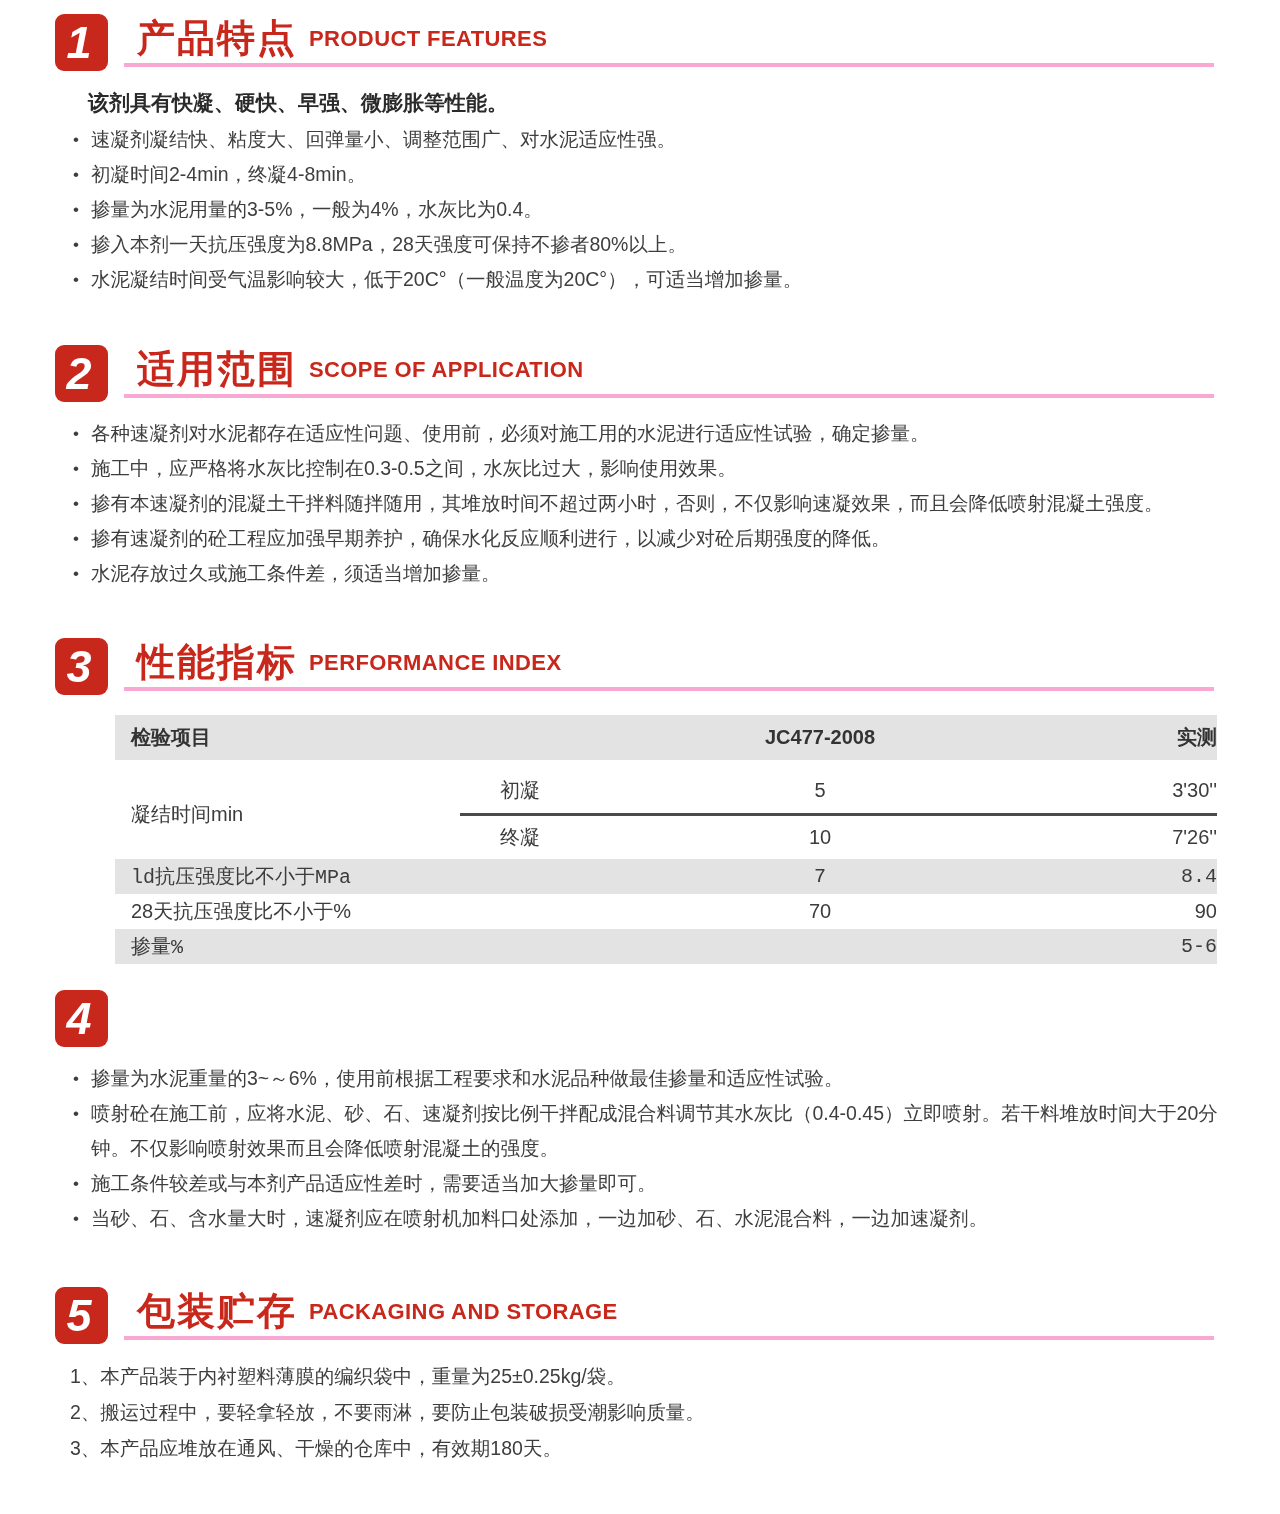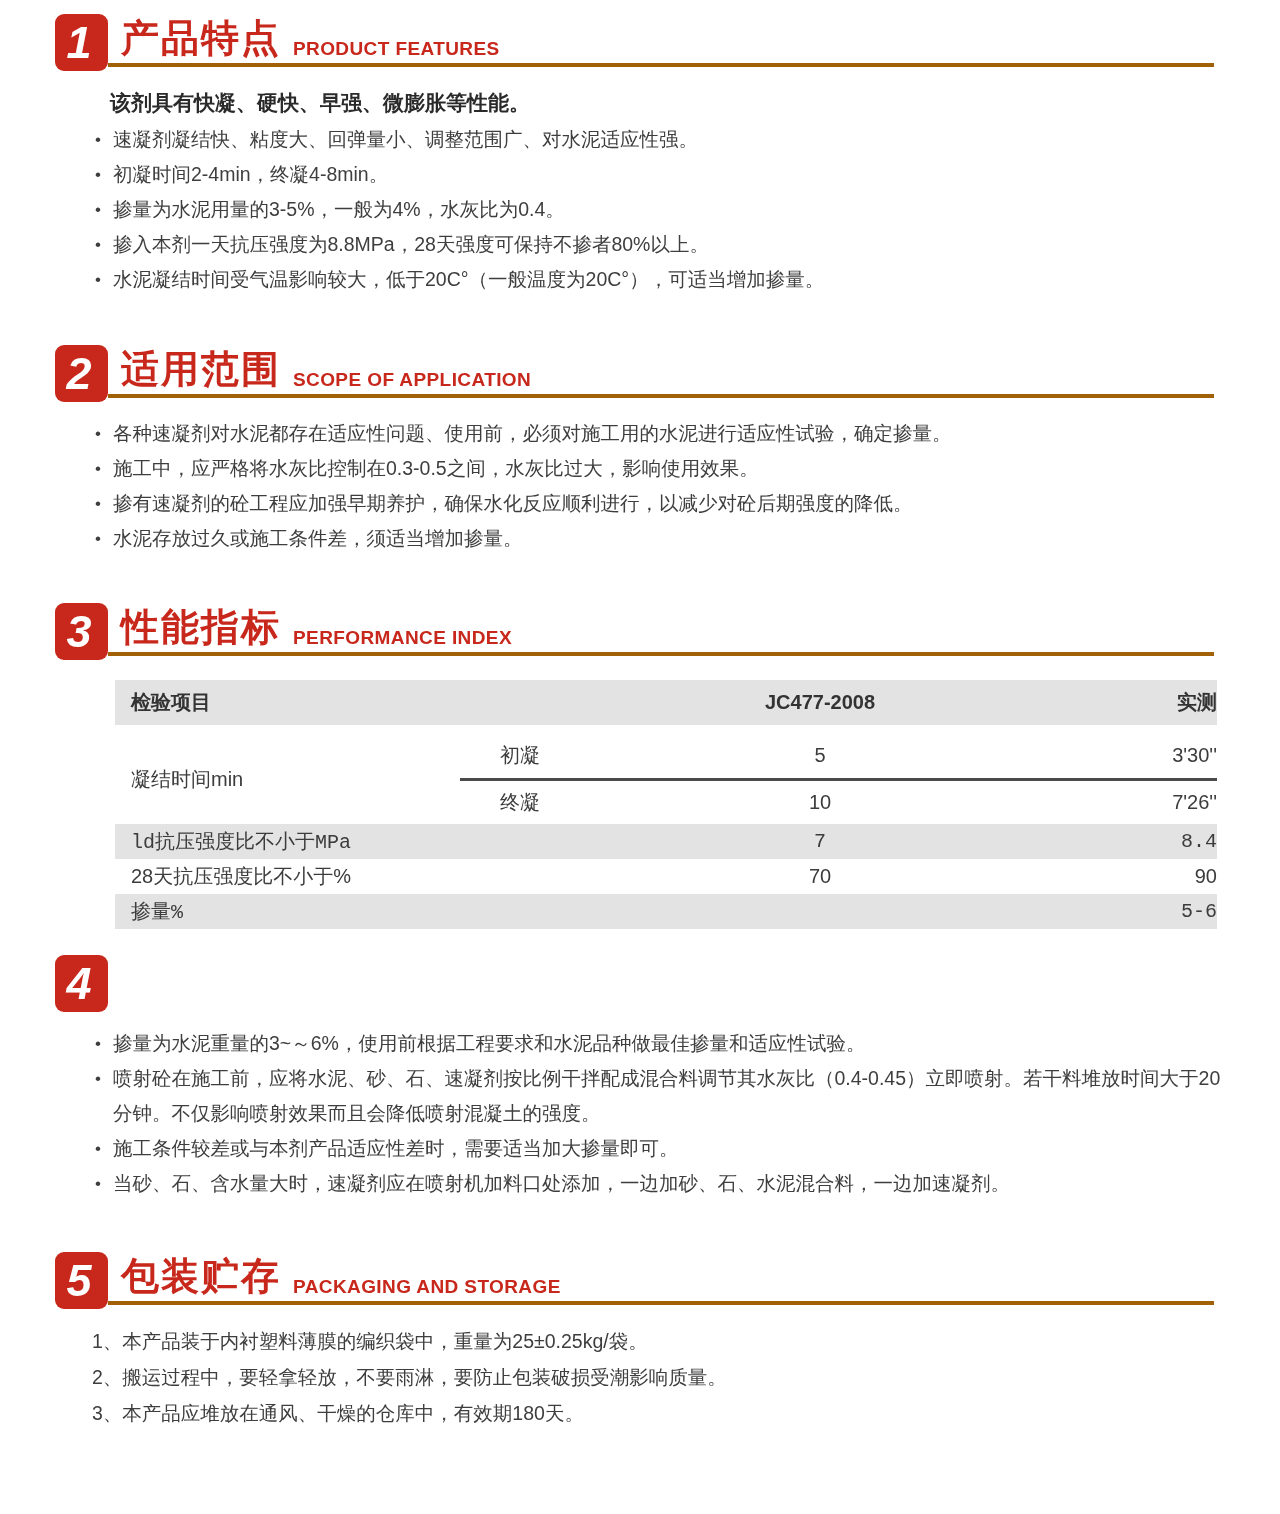--- a/index.html
+++ b/index.html
@@ -19,36 +19,36 @@
     margin-left:55px; margin-right:66px;
   }
   .badge {
     width:53px; height:57px; flex:0 0 53px;
     background:#c8271b; border-radius:9px;
     color:#ffffff; font-style:italic; font-weight:bold;
     font-size:45px; line-height:57px; text-align:center;
     padding-right:5px;
   }
   .header-rest {
-    flex:1; display:flex; align-items:flex-end;
-    border-bottom:4px solid #a16207;
-    padding:0 0 3px 13px; margin-bottom:4px;
+    flex:1; display:flex; align-items:center;
+    border-bottom:4px solid #f9a8d4;
+    padding:0 0 3px 13px; margin-bottom:4px;margin-left:16px;
   }
   .title-cn {
     font-size:38px; font-weight:bold; color:#c8271b;
     letter-spacing:2px; line-height:1.1;
   }
   .title-en {
-    font-size:19px; font-weight:bold; color:#c8271b;
+    font-size:22px; font-weight:bold; color:#c8271b;
     margin-left:12px; letter-spacing:0.4px;
   }
 
   
   .content {
-    margin:14px 58px 0 92px;
+    margin:14px 58px 0 70px;
     font-size:19.5px; line-height:35px;
   }
   .lead {
     font-weight:bold; color:#2a2a2a; font-size:21px;
     padding-left:18px; margin-bottom:2px;
   }
   ul.bullets { list-style:none; }
   li.bullet { position:relative; padding-left:21px; }
   li.bullet::before {
     content:"•"; position:absolute; left:3px; top:0;
@@ -112,20 +112,21 @@
       <div class="badge">2</div>
       <div class="header-rest">
         <span class="title-cn">适用范围</span>
         <span class="title-en">SCOPE OF APPLICATION</span>
       </div>
     </div>
     <div class="content">
       <ul class="bullets">
         <li class="bullet">各种速凝剂对水泥都存在适应性问题、使用前，必须对施工用的水泥进行适应性试验，确定掺量。</li>
         <li class="bullet">施工中，应严格将水灰比控制在0.3-0.5之间，水灰比过大，影响使用效果。</li>
+        <li class="bullet">掺有本速凝剂的混凝土干拌料随拌随用，其堆放时间不超过两小时，否则，不仅影响速凝效果，而且会降低喷射混凝土强度。</li>
         <li class="bullet">掺有速凝剂的砼工程应加强早期养护，确保水化反应顺利进行，以减少对砼后期强度的降低。</li>
         <li class="bullet">水泥存放过久或施工条件差，须适当增加掺量。</li>
       </ul>
     </div>
   </div>
 
   <div class="section sec-3">
     <div class="section-header">
       <div class="badge">3</div>
       <div class="header-rest">

